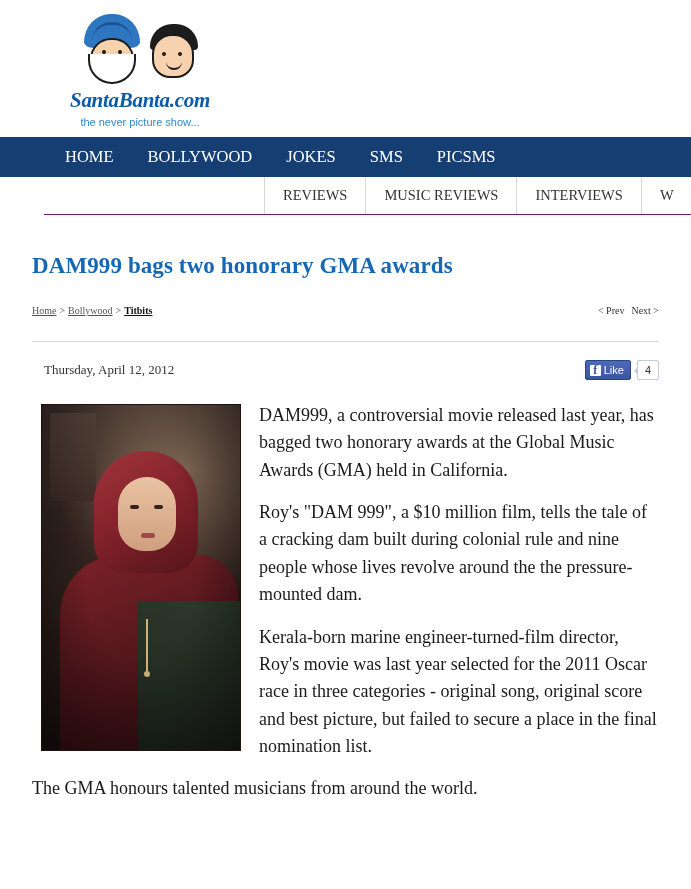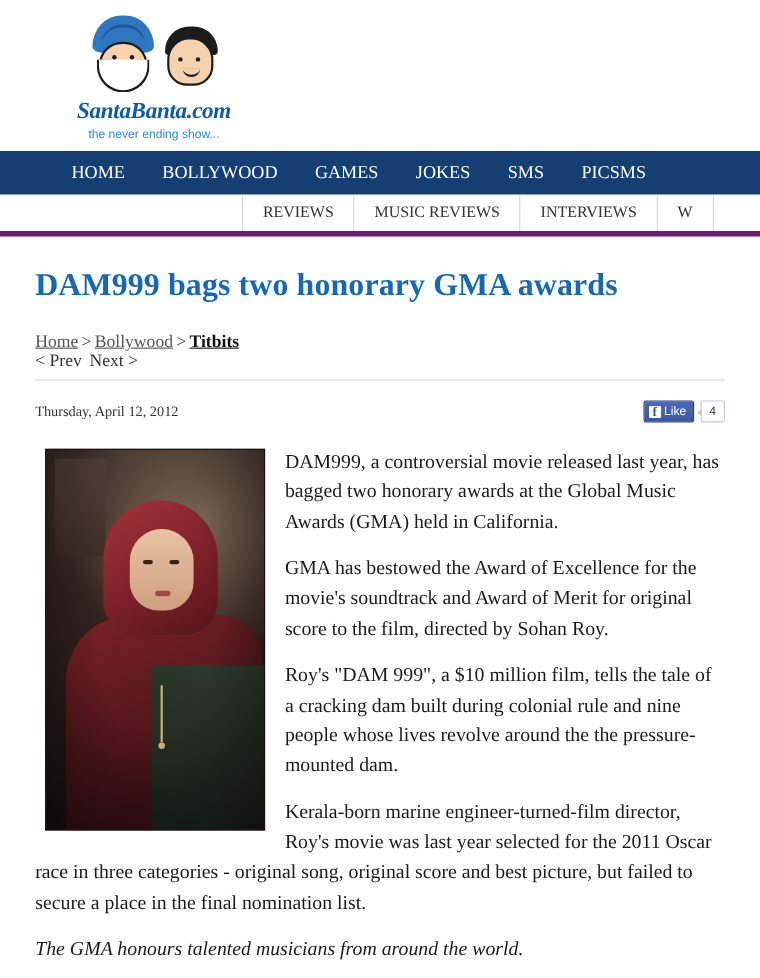--- a/index.html
+++ b/index.html
@@ -142,22 +142,23 @@
     cursor: pointer;
   }
 
   
   .nav-sub {
     background: #ffffff;
     height: 38px;
     display: flex;
     align-items: stretch;
     padding-left: 220px;
-    border-bottom: 5px solid #701a75;
+    border-bottom: 1px solid #701a75;
     overflow: hidden;
+    margin-left: 44px;
   }
   .nav-sub .sitem {
     color: #333333;
     font-family: "Liberation Serif", serif;
     font-size: 14.5px;
     padding: 0 18px;
     display: flex;
     align-items: center;
     white-space: nowrap;
     border-left: 1px solid #d8d8d8;
@@ -166,36 +167,35 @@
   .nav-sub .sitem:first-child { border-left: 1px solid #d8d8d8; }
   .nav-sub .sitem:last-child { border-right: 1px solid #d8d8d8; }
 
   
   .content {
     padding: 0 32px;
   }
   .headline {
     color: #1668b5;
     font-family: "Liberation Serif", serif;
-    font-size: 29px;
+    font-size: 23px;
     font-weight: bold;
-    margin-top: 28px;
+    margin-top: 38px;
     margin-bottom: 0;
     letter-spacing: 0.1px;
   }
   .crumb-row {
     margin-top: 26px;
     border-bottom: 1px solid #d5d5d5;
-    padding-bottom: 7px;
+    padding-bottom: 25px;
     display: flex;
     align-items: baseline;
     justify-content: space-between;
-    font-size: 16px;
-    font-family: "Liberation Serif", serif;
-    flex-direction: column;
+    font-size: 10px;
+    font-family: "Liberation Serif", serif;
   }
   .crumbs { color: #555555; }
   .crumbs a {
     color: #555555;
     text-decoration: underline;
     cursor: pointer;
   }
   .crumbs .sep { padding: 0 3px; color: #444; }
   .crumbs .current { color: #111111; font-weight: bold; text-decoration: underline; }
   .pager { color: #333333; }
@@ -205,20 +205,21 @@
   .meta-row {
     margin-top: 18px;
     display: flex;
     align-items: center;
     justify-content: space-between;
   }
   .date {
     font-size: 13px;
     color: #333333;
     font-family: "Liberation Serif", serif;
+    margin-left: 12px;
   }
   
   .fb {
     display: flex;
     align-items: stretch;
     height: 20px;
     font-family: "Liberation Sans", sans-serif;
     font-size: 11px;
   }
   .fb-btn {
@@ -352,49 +353,48 @@
     left: -2px; bottom: -6px;
     width: 6px; height: 6px;
     background: #c9b27a;
     border-radius: 50%;
   }
   .ph-vig {
     position: absolute; inset: 0;
     background: radial-gradient(ellipse at 50% 45%, rgba(0,0,0,0) 40%, rgba(0,0,0,0.55) 100%);
   }
   .article-body p { margin: 0 0 15px 0; }
-  .article-body p.last { margin-bottom: 0; font-style: italic; }
+  .article-body p.last { margin-bottom: 0; }
   .clearer { clear: both; }
 </style>
 </head>
 <body>
 
 <div class="header">
   <div class="logo-wrap">
     <div class="logo-art">
       <div class="turban"></div>
       <div class="face1"></div>
       <div class="beard"></div>
       <div class="eye1"></div>
       <div class="eye2"></div>
       <div class="hair2"></div>
       <div class="face2"></div>
       <div class="eye3"></div>
       <div class="eye4"></div>
       <div class="smile2"></div>
     </div>
     <div class="logo-text">SantaBanta.com</div>
-    <div class="logo-tag">the never ending show...</div>
+    <div class="logo-tag">the never picture show...</div>
   </div>
 </div>
 
 <div class="nav-main">
   <div class="item">HOME</div>
   <div class="item">BOLLYWOOD</div>
-  <div class="item">GAMES</div>
   <div class="item">JOKES</div>
   <div class="item">SMS</div>
   <div class="item">PICSMS</div>
 
 </div>
 
 <div class="nav-sub">
   <div class="sitem">REVIEWS</div>
   <div class="sitem">MUSIC REVIEWS</div>
   <div class="sitem">INTERVIEWS</div>
@@ -435,19 +435,18 @@
       <div class="ph-hood"></div>
       <div class="ph-face"></div>
       <div class="ph-eyeL"></div>
       <div class="ph-eyeR"></div>
       <div class="ph-lips"></div>
       <div class="ph-chain"></div>
       <div class="ph-vig"></div>
     </div>
 
     <p>DAM999, a controversial movie released last year, has bagged two honorary awards at the Global Music Awards (GMA) held in California.</p>
-    <p>GMA has bestowed the Award of Excellence for the movie's soundtrack and Award of Merit for original score to the film, directed by Sohan Roy.</p>
     <p>Roy's "DAM 999", a $10 million film, tells the tale of a cracking dam built during colonial rule and nine people whose lives revolve around the the pressure-mounted dam.</p>
     <p>Kerala-born marine engineer-turned-film director, Roy's movie was last year selected for the 2011 Oscar race in three categories - original song, original score and best picture, but failed to secure a place in the final nomination list.</p>
     <div class="clearer"></div>
     <p class="last">The GMA honours talented musicians from around the world.</p>
   </div>
 </div>
 
 </body></html>

